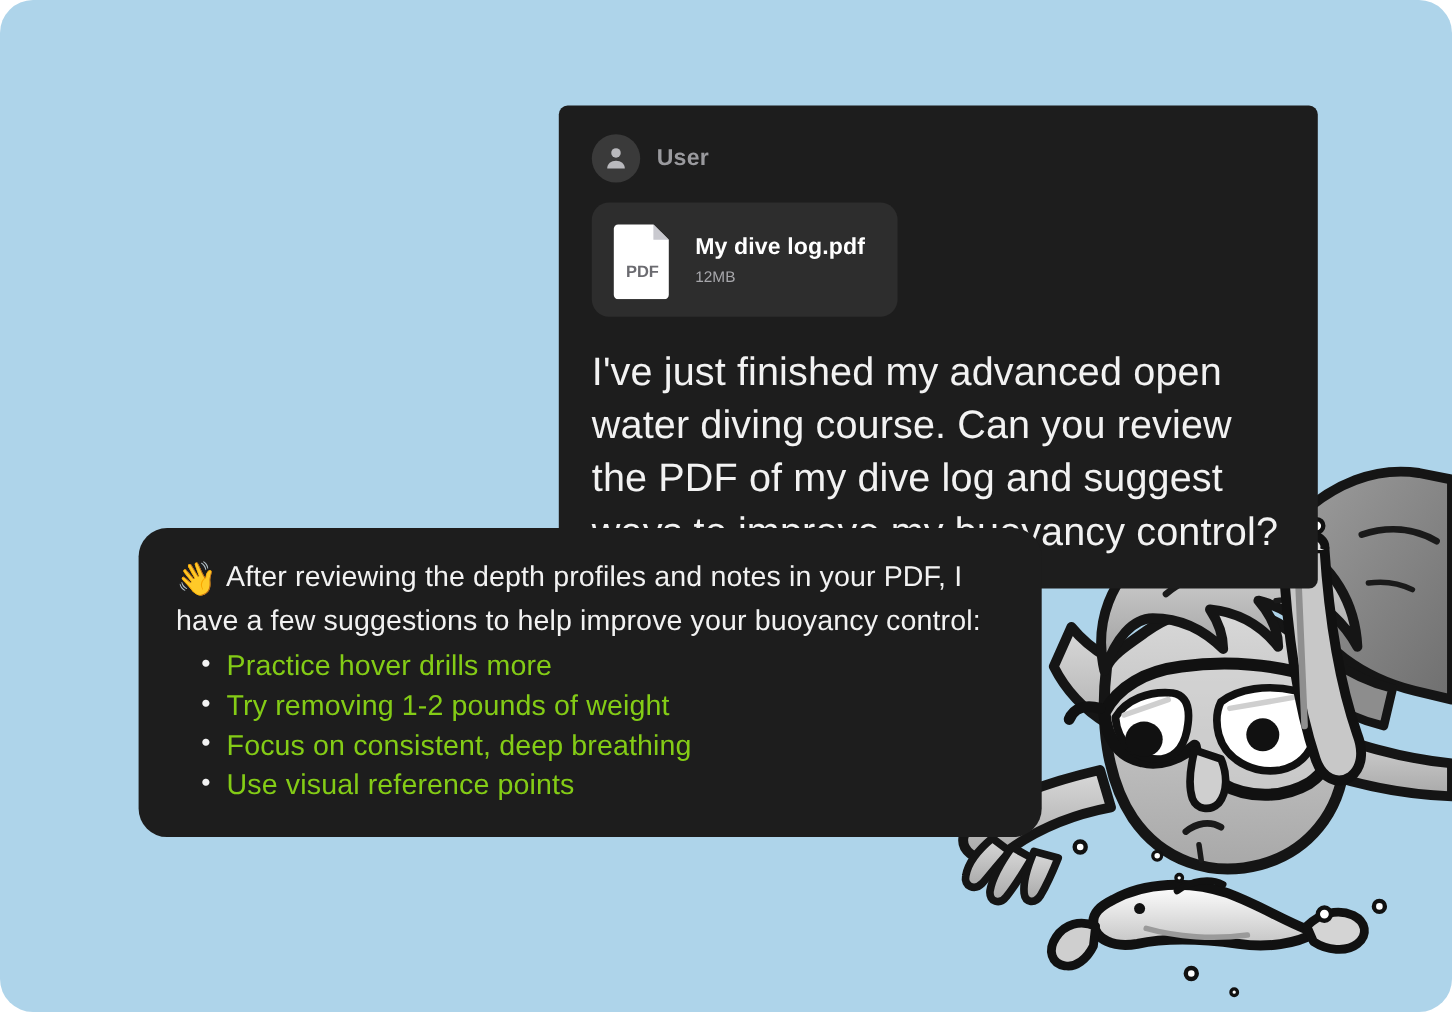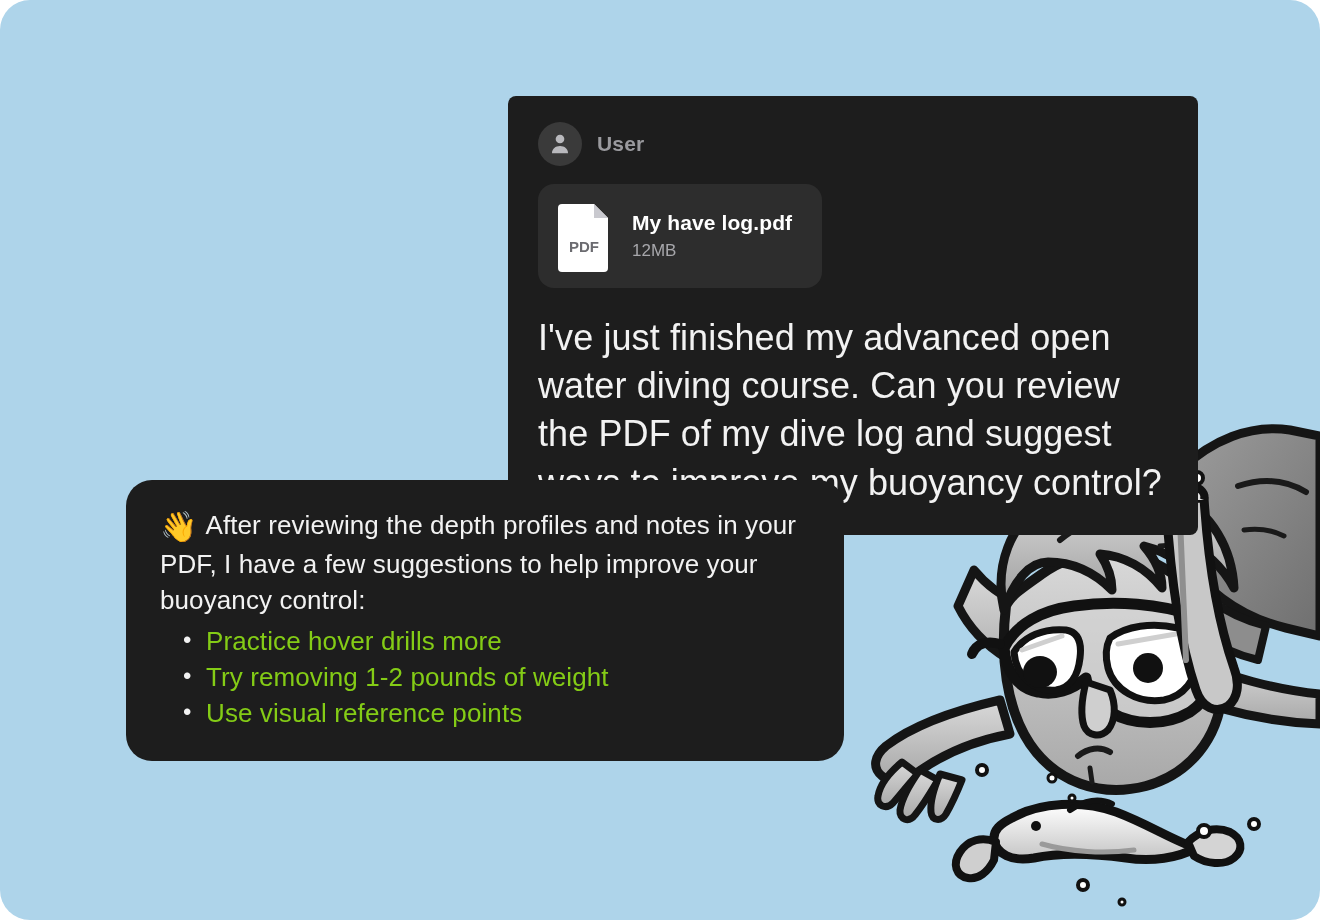--- a/index.html
+++ b/index.html
@@ -83,36 +83,36 @@
   .pdf-icon svg { display: block; }
   .file-meta { display: flex; flex-direction: column; gap: 6px; }
   .file-name {
     color: #ffffff;
     font-size: 21px;
     font-weight: bold;
     letter-spacing: .1px;
   }
   .file-size {
     color: #a7a7ab;
-    font-size: 17px;
+    font-size: 14px;
   }
 
   .user-text {
     color: #f2f2f2;
     font-size: 36px;
     line-height: 1.34;
     letter-spacing: .1px;
   }
 
   
   #assistant-bubble {
     position: absolute;
     left: 126px;
     top: 480px;
-    width: 718px;
+    width: 821px;
     box-sizing: border-box;
     background: #1d1d1d;
     border-radius: 26px;
     padding: 26px 30px 30px 34px;
   }
   .assistant-intro {
     color: #f2f2f2;
     font-size: 26px;
     line-height: 1.38;
     letter-spacing: .1px;
@@ -279,32 +279,33 @@
 
     <div class="file-card">
       <span class="pdf-icon">
         <svg width="58" height="72" viewBox="0 0 58 72" aria-hidden="true">
           <path d="M6 4 h32 l14 14 v50 a4 4 0 0 1 -4 4 H6 a4 4 0 0 1 -4 -4 V8 a4 4 0 0 1 4 -4 z" fill="#ffffff"></path>
           <path d="M38 4 l14 14 h-14 z" fill="#c9c9cf"></path>
           <text x="28" y="52" text-anchor="middle" font-family="Liberation Sans, sans-serif" font-size="15" font-weight="bold" fill="#6b6b70">PDF</text>
         </svg>
       </span>
       <span class="file-meta">
-        <span class="file-name">My have log.pdf</span>
+        <span class="file-name">My dive log.pdf</span>
         <span class="file-size">12MB</span>
       </span>
     </div>
 
     <div class="user-text">I've just finished my advanced open water diving course. Can you review the PDF of my dive log and suggest ways to improve my buoyancy control?</div>
   </div>
 
   <div id="assistant-bubble">
     <p class="assistant-intro">
       <span class="wave-emoji">👋</span><span>After reviewing the depth profiles and notes in your PDF, I have a few suggestions to help improve your buoyancy control:</span>
     </p>
     <ul class="assistant-list">
       <li>Practice hover drills more</li>
       <li>Try removing 1-2 pounds of weight</li>
+      <li>Focus on consistent, deep breathing</li>
       <li>Use visual reference points</li>
     </ul>
   </div>
 
 </div>
 
 </body></html>

